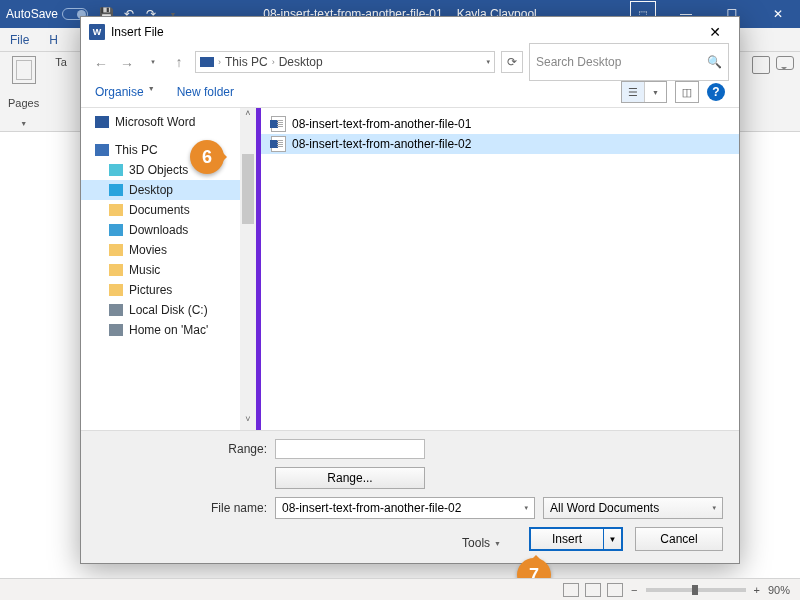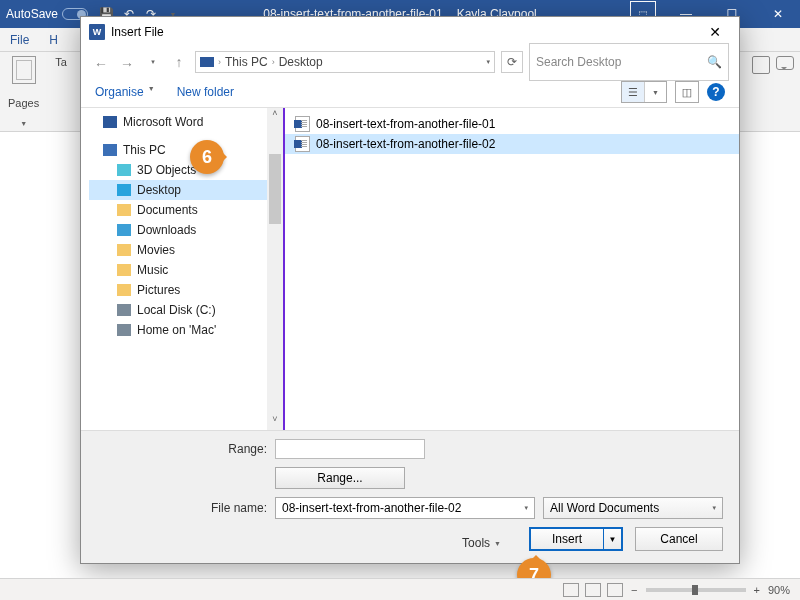--- a/index.html
+++ b/index.html
@@ -49,21 +49,21 @@
   .dlg-toolbar { height:30px; display:flex; align-items:center; padding:0 14px; gap:22px; font-size:12px; }
   .toolbar-btn { color:#1a5eb8; display:flex; align-items:flex-start; gap:4px; }
   .toolbar-right { margin-left:auto; display:flex; align-items:center; gap:8px; }
   .viewmode { display:flex; border:1px solid #aaa; height:22px; }
   .viewmode div { width:22px; display:flex; align-items:center; justify-content:center; font-size:11px; color:#555; border-left:1px solid #ccc; }
   .viewmode div:first-child { border-left:none; background:#e6f0fb; }
   .preview-btn { width:24px; height:22px; border:1px solid #aaa; display:flex; align-items:center; justify-content:center; font-size:11px; color:#555; }
   .help-icon { width:18px; height:18px; border-radius:50%; background:#0b67c3; color:#fff; font-size:12px; font-weight:bold; display:flex; align-items:center; justify-content:center; }
 
   .dlg-body { flex:1; display:flex; border-top:1px solid #e0e0e0; }
-  .nav-tree { width:204px; border-right:2px solid #6d28d9; font-size:12px; padding:4px 8px; position:relative; overflow:hidden; }
+  .nav-tree { width:180px; border-right:5px solid #6d28d9; font-size:12px; padding:4px 0; position:relative; overflow:hidden; }
   .tree-item { display:flex; align-items:center; gap:6px; padding:3px 10px 3px 14px; color:#222; white-space:nowrap; }
   .tree-item.selected { background:#cde8ff; }
   .tree-icon { width:14px; height:12px; flex:0 0 14px; }
   .icon-word { background:#2b579a; }
   .icon-desktop { background:#29a3dd; }
   .icon-thispc { background:#3b6fb6; }
   .icon-folder { background:#f5c869; }
   .icon-3d { background:#4fc3d9; }
   .icon-dl { background:#3c9fd6; }
   .icon-drive { background:#7a8a99; }
@@ -75,21 +75,21 @@
   .file-row { display:flex; align-items:center; gap:6px; padding:2px 10px; }
   .file-row.selected { background:#cde8ff; }
   .file-doc-icon { width:15px; height:16px; border:1px solid #aaa; position:relative; background:#fff; }
   .file-doc-icon::before { content:''; position:absolute; left:-2px; top:3px; width:8px; height:8px; background:#2b579a; }
   .file-doc-icon::after { content:''; position:absolute; right:2px; top:3px; width:6px; height:1px; background:#aaa; box-shadow:0 2px 0 #aaa,0 4px 0 #aaa,0 6px 0 #aaa; }
 
   .dlg-footer { background:#f0f0f0; border-top:1px solid #ddd; padding:8px 16px 12px 16px; font-size:12px; }
   .footer-row { display:flex; align-items:center; gap:8px; margin-bottom:8px; }
   .footer-label { width:170px; text-align:right; color:#333; }
   .range-input { width:150px; height:20px; border:1px solid #bbb; background:#fff; }
-  .range-btn { width:130px; height:22px; border:1px solid #aaa; background:linear-gradient(#fcfcfc,#e9e9e9); text-align:center; line-height:20px; }
+  .range-btn { width:150px; height:22px; border:1px solid #aaa; background:linear-gradient(#fcfcfc,#e9e9e9); text-align:center; line-height:20px; }
   .filename-input { flex:1; height:22px; border:1px solid #aaa; background:#fff; display:flex; align-items:center; padding:0 6px; justify-content:space-between; }
   .filter-select { width:180px; height:22px; border:1px solid #aaa; background:linear-gradient(#fcfcfc,#eee); display:flex; align-items:center; padding:0 6px; justify-content:space-between; }
   .footer-actions { display:flex; justify-content:flex-end; align-items:center; gap:12px; margin-top:6px; }
   .tools-link { color:#333; display:flex; align-items:center; gap:4px; margin-right:16px;margin-top:8px; }
   .insert-btn { display:flex; border:2px solid #0b67c3; height:24px; background:linear-gradient(#fdfdfd,#ececec); }
   .insert-btn .main { width:72px; display:flex; align-items:center; justify-content:center; }
   .insert-btn .drop { width:18px; border-left:1px solid #0b67c3; display:flex; align-items:center; justify-content:center; font-size:8px; }
   .cancel-btn { width:88px; height:24px; border:1px solid #aaa; background:linear-gradient(#fdfdfd,#ececec); display:flex; align-items:center; justify-content:center; }
 
   

